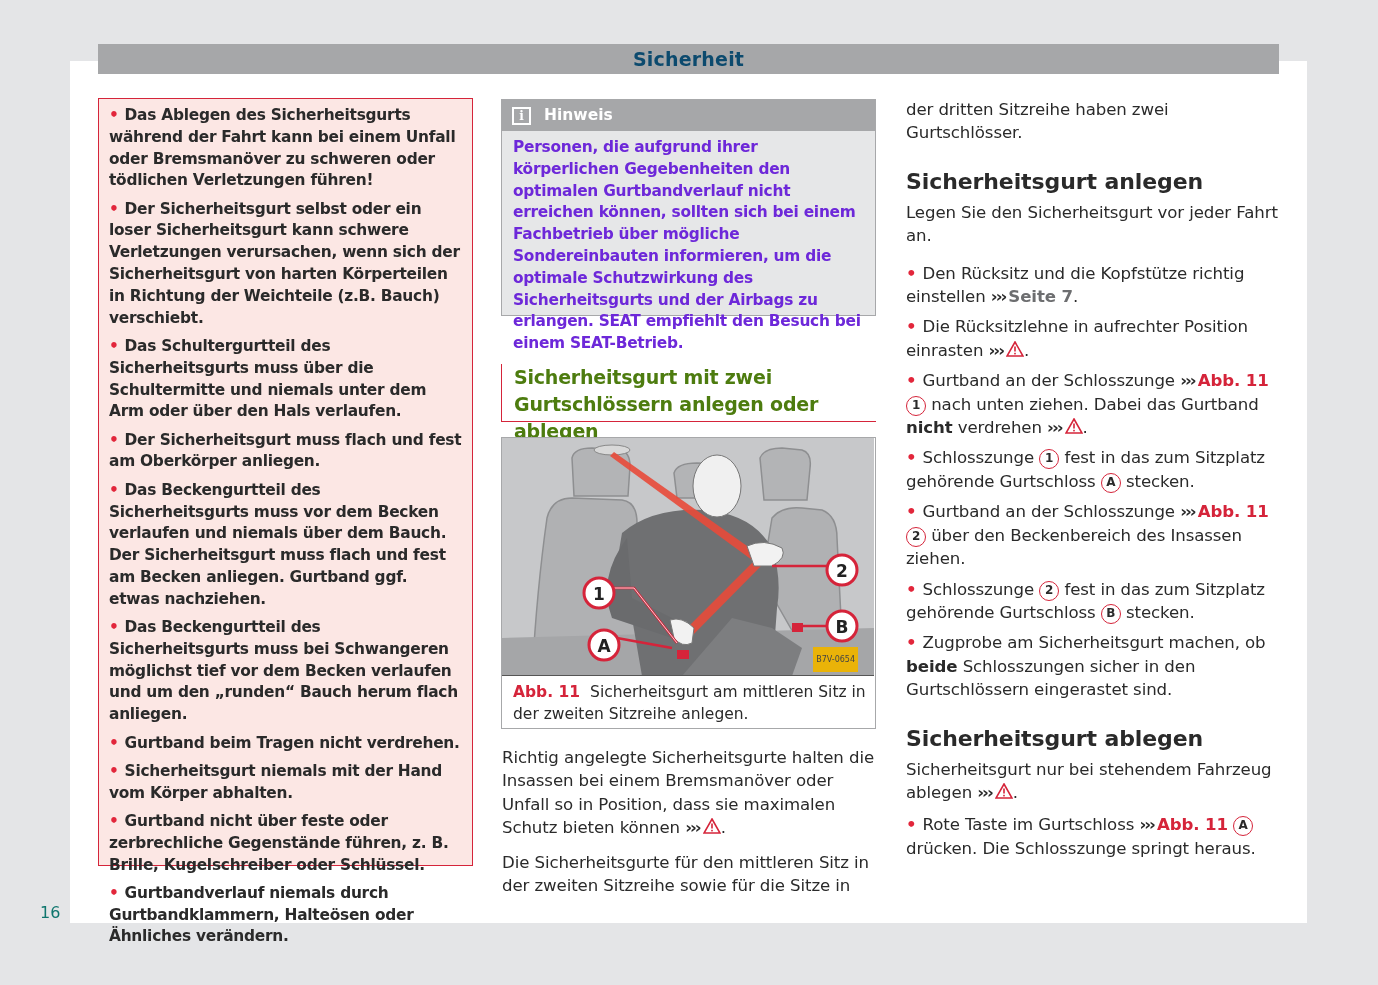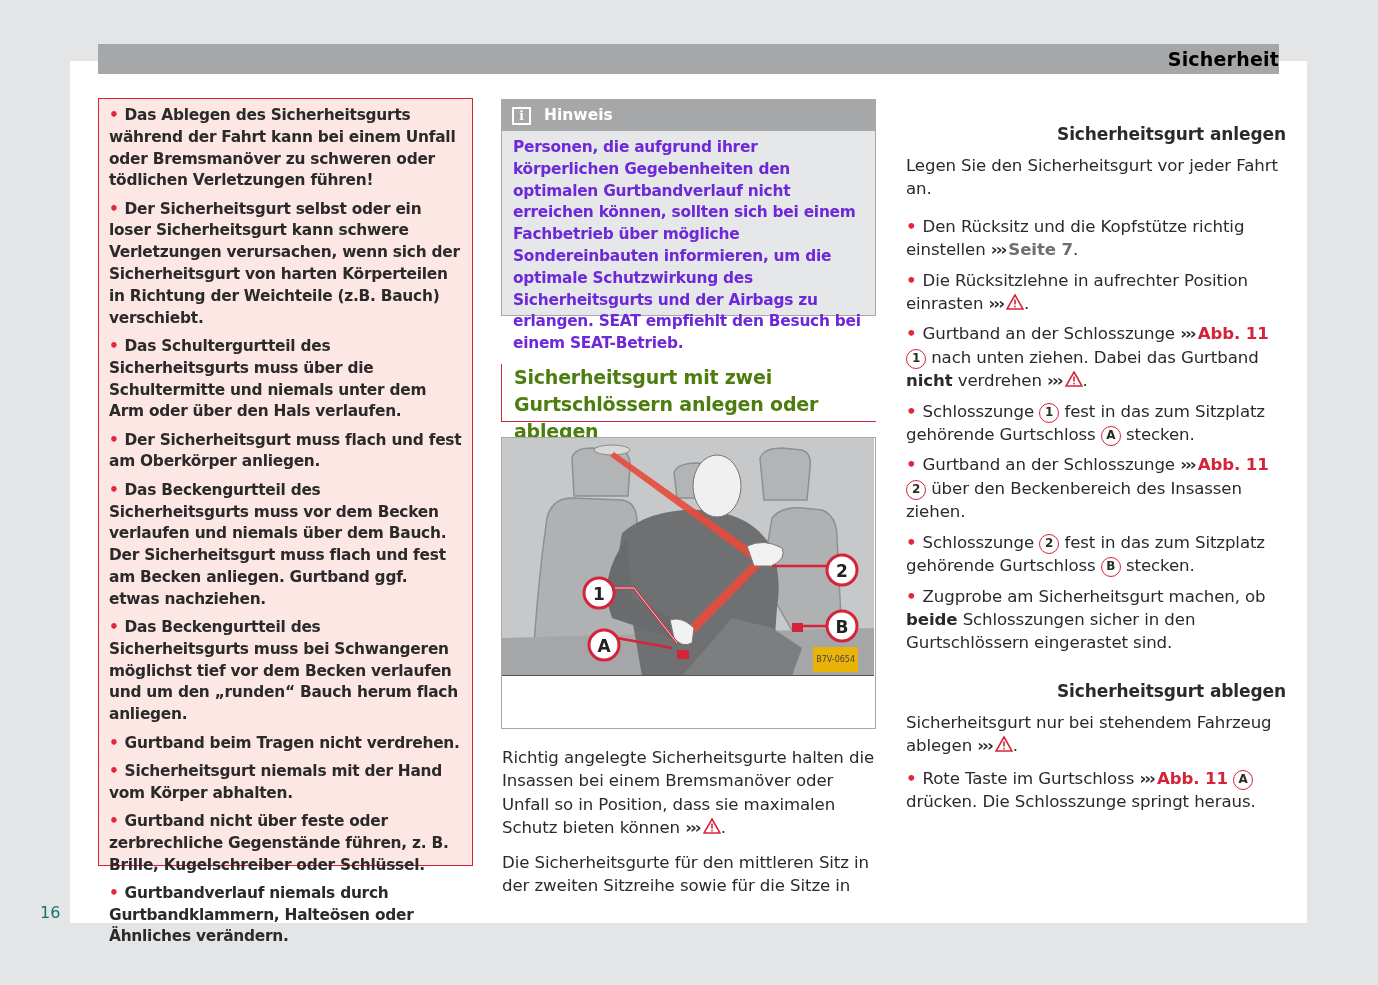--- a/index.html
+++ b/index.html
@@ -1,21 +1,21 @@
 <!DOCTYPE html>
 <html><head>
 <meta charset="utf-8">
 <style>
   * { box-sizing: border-box; margin: 0; padding: 0; }
   html, body { width: 1378px; height: 985px; background: #e4e5e7; overflow: hidden; }
   body { position: relative; font-family: "DejaVu Sans", sans-serif; color: #2a2a2a; }
 
   .page { position: absolute; left: 70px; top: 61px; width: 1237px; height: 862px; background: #ffffff; }
   .header-bar { position: absolute; left: 98px; top: 44px; width: 1181px; height: 30px; background: #a6a7a9;
-    color: #000000; font-weight: bold; font-size: 19px; text-align: right; line-height: 31px; letter-spacing: 0.2px; }
+    color: #0c4a6e; font-weight: bold; font-size: 19px; text-align: center; line-height: 31px; letter-spacing: 0.2px; }
   .page-number { position: absolute; left: 40px; top: 903px; font-size: 16px; color: #0f766e; }
 
   
   .warning-box { position: absolute; left: 98px; top: 98px; width: 375px; height: 768px;
     background: #fce7e4; border: 1.5px solid #d5243a; padding: 6px 10px 0 10px; }
   .warning-item { font-weight: bold; font-size: 15.4px; line-height: 21.8px; color: #2a2a2a; margin-bottom: 6.5px; letter-spacing: -0.25px; }
   .bullet { color: #e2263b; font-weight: bold; margin-right: 6px; }
 
   
   .hint-box { position: absolute; left: 501px; top: 99px; width: 375px; height: 217px; background: #e6e7e8; border: 1.5px solid #a7a8aa; }
@@ -34,21 +34,21 @@
   .figure-caption { position: absolute; left: 11px; top: 243px; width: 355px; font-size: 15.5px; line-height: 22px; color: #2a2a2a; }
   .abb-label { color: #d5243a; font-weight: bold; margin-right: 10px; }
   .figure-code { position: absolute; right: 16px; bottom: 3px; font-size: 8px; color: #444; background: #eab308; padding: 8px 3px; }
 
   
   .body-text { font-size: 16.6px; line-height: 23.4px; color: #2a2a2a; letter-spacing: -0.1px; }
   .col2-text { position: absolute; left: 502px; top: 746px; width: 380px; }
   .col2-text p { margin-bottom: 11px; }
   .col3 { position: absolute; left: 906px; top: 98px; width: 380px; }
   .col3 p { margin-bottom: 0; }
-  .col3 .subhead { font-weight: bold; font-size: 17px; line-height: 23px; margin-top: 25px; margin-bottom: 8px; text-align: right; }
+  .col3 .subhead { font-weight: bold; font-size: 22px; line-height: 23px; margin-top: 25px; margin-bottom: 8px; }
   .col3 .list-item { margin-bottom: 7px; }
   .arrow { font-weight: bold; color: #2a2a2a; letter-spacing: -2px; margin-right: 3px; }
   .ref { color: #d5243a; font-weight: bold; }
   .ref-gray { color: #6d6e70; font-weight: bold; }
   .warn-tri { display: inline-block; width: 18px; height: 16px; vertical-align: -1px; }
   .circ { display: inline-block; width: 20px; height: 20px; border: 1.6px solid #d5243a; border-radius: 50%;
     font-size: 12px; font-weight: bold; line-height: 17px; text-align: center; color: #2a2a2a; vertical-align: 1px; }
 </style>
 </head>
 <body>
@@ -134,32 +134,36 @@
         <circle cx="102" cy="207" r="15" fill="#fff" stroke="#d5243a" stroke-width="3"></circle>
         <text x="102" y="214" text-anchor="middle" font-family="DejaVu Sans, sans-serif" font-weight="bold" font-size="17" fill="#222">A</text>
       </g>
       <g>
         <circle cx="340" cy="188" r="15" fill="#fff" stroke="#d5243a" stroke-width="3"></circle>
         <text x="340" y="195" text-anchor="middle" font-family="DejaVu Sans, sans-serif" font-weight="bold" font-size="17" fill="#222">B</text>
       </g>
     </svg>
     <span class="figure-code">B7V-0654</span>
   </div>
+  <div class="figure-caption">
+    <span class="abb-label">Abb. 11</span><span>Sicherheitsgurt am mittleren Sitz in der zweiten Sitzreihe anlegen.</span>
+  </div>
 </div>
 
 <div class="col2-text body-text">
   <p><span>Richtig angelegte Sicherheitsgurte halten die Insassen bei einem Bremsmanöver oder Unfall so in Position, dass sie maximalen Schutz bieten können</span> <span class="arrow">›››</span><svg class="warn-tri" viewBox="0 0 18 16">
         <path d="M9 1 L17 15 L1 15 Z" fill="none" stroke="#d5243a" stroke-width="1.6"></path>
         <rect x="8.2" y="5.5" width="1.6" height="5" fill="#d5243a"></rect>
         <rect x="8.2" y="11.8" width="1.6" height="1.6" fill="#d5243a"></rect>
       </svg><span>.</span></p>
   <p>Die Sicherheitsgurte für den mittleren Sitz in der zweiten Sitzreihe sowie für die Sitze in</p>
 </div>
 
 <div class="col3 body-text">
+  <p>der dritten Sitzreihe haben zwei Gurtschlösser.</p>
 
   <div class="subhead">Sicherheitsgurt anlegen</div>
   <p style="margin-bottom:14px;">Legen Sie den Sicherheitsgurt vor jeder Fahrt an.</p>
 
   <div class="list-item"><span class="bullet">•</span><span>Den Rücksitz und die Kopfstütze richtig einstellen</span> <span class="arrow">›››</span><span class="ref-gray">Seite 7</span><span>.</span></div>
 
   <div class="list-item"><span class="bullet">•</span><span>Die Rücksitzlehne in aufrechter Position einrasten</span> <span class="arrow">›››</span><svg class="warn-tri" viewBox="0 0 18 16">
         <path d="M9 1 L17 15 L1 15 Z" fill="none" stroke="#d5243a" stroke-width="1.6"></path>
         <rect x="8.2" y="5.5" width="1.6" height="5" fill="#d5243a"></rect>
         <rect x="8.2" y="11.8" width="1.6" height="1.6" fill="#d5243a"></rect>

